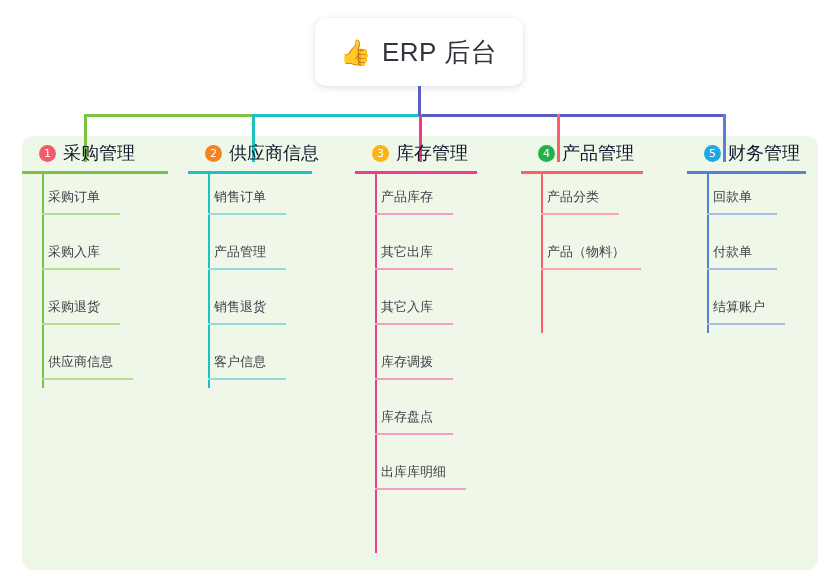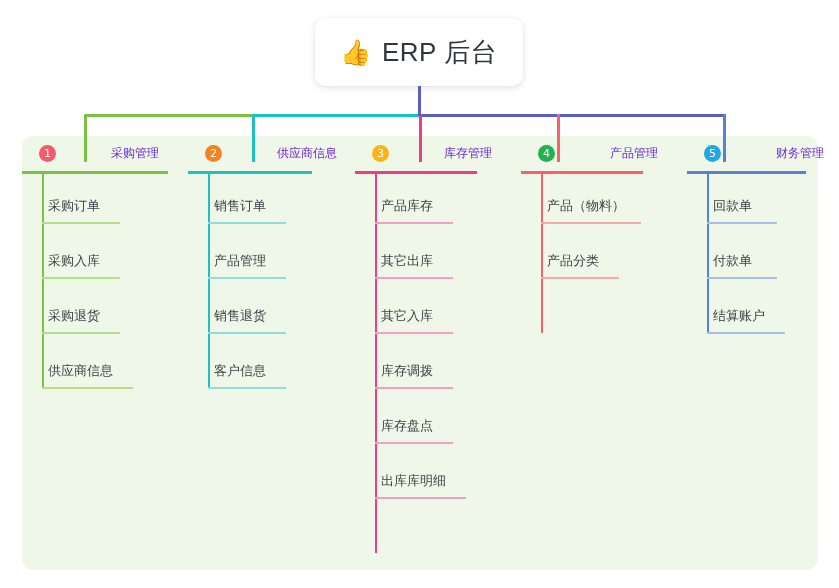--- a/index.html
+++ b/index.html
@@ -38,24 +38,24 @@
   }
 
   
   .col{position:absolute;top:136px;z-index:4;}
   .col-head{display:flex;align-items:center;gap:7px;height:34px;padding-left:17px;}
   .badge{
     width:17px;height:17px;border-radius:50%;
     color:#fff;font-size:11px;line-height:17px;text-align:center;
     flex:none;font-family:"DejaVu Sans",sans-serif;
   }
-  .col-title{font-size:12px;color:#6d28d9;white-space:nowrap;font-weight:400;margin-left:48px;}
+  .col-title{font-size:18px;color:#0f172a;white-space:nowrap;font-weight:400;}
   .head-rule{height:3px;margin:1px 0 0 0;}
   .spine{position:absolute;width:2px;}
-  .items{position:relative;padding-top:9px;}
+  .items{position:relative;}
   .item{position:relative;height:55px;}
   .item-label{
     position:absolute;left:26px;top:14px;
     font-size:13px;color:#3c3f46;white-space:nowrap;
   }
   .item-rule{position:absolute;left:20px;top:39px;height:1.5px;}
 </style>
 </head>
 <body>
 
@@ -173,27 +173,27 @@
       </div>
       <div class="col" style="left: 521px; width: 122px;">
         <div class="col-head">
           <span class="badge" style="background: rgb(33, 178, 75);">4</span>
           <span class="col-title">产品管理</span>
         </div>
         <div class="head-rule" style="background: rgb(249, 96, 106); width: 122px;"></div>
         <div class="items">
           <div class="spine" style="background: rgb(249, 96, 106); left: 20px; top: 0px; height: 159px;"></div>
           <div class="item">
+            <span class="item-label">产品分类</span>
+            <div class="item-rule" style="background: rgb(249, 167, 171); width: 78px;"></div>
+          </div>
+          <div class="item">
             <span class="item-label">产品（物料）</span>
             <div class="item-rule" style="background: rgb(249, 167, 171); width: 100px;"></div>
           </div>
-          <div class="item">
-            <span class="item-label">产品分类</span>
-            <div class="item-rule" style="background: rgb(249, 167, 171); width: 78px;"></div>
-          </div>
         </div>
       </div>
       <div class="col" style="left: 687px; width: 119px;">
         <div class="col-head">
           <span class="badge" style="background: rgb(34, 167, 224);">5</span>
           <span class="col-title">财务管理</span>
         </div>
         <div class="head-rule" style="background: rgb(91, 127, 212); width: 119px;"></div>
         <div class="items">
           <div class="spine" style="background: rgb(91, 127, 212); left: 20px; top: 0px; height: 159px;"></div>

